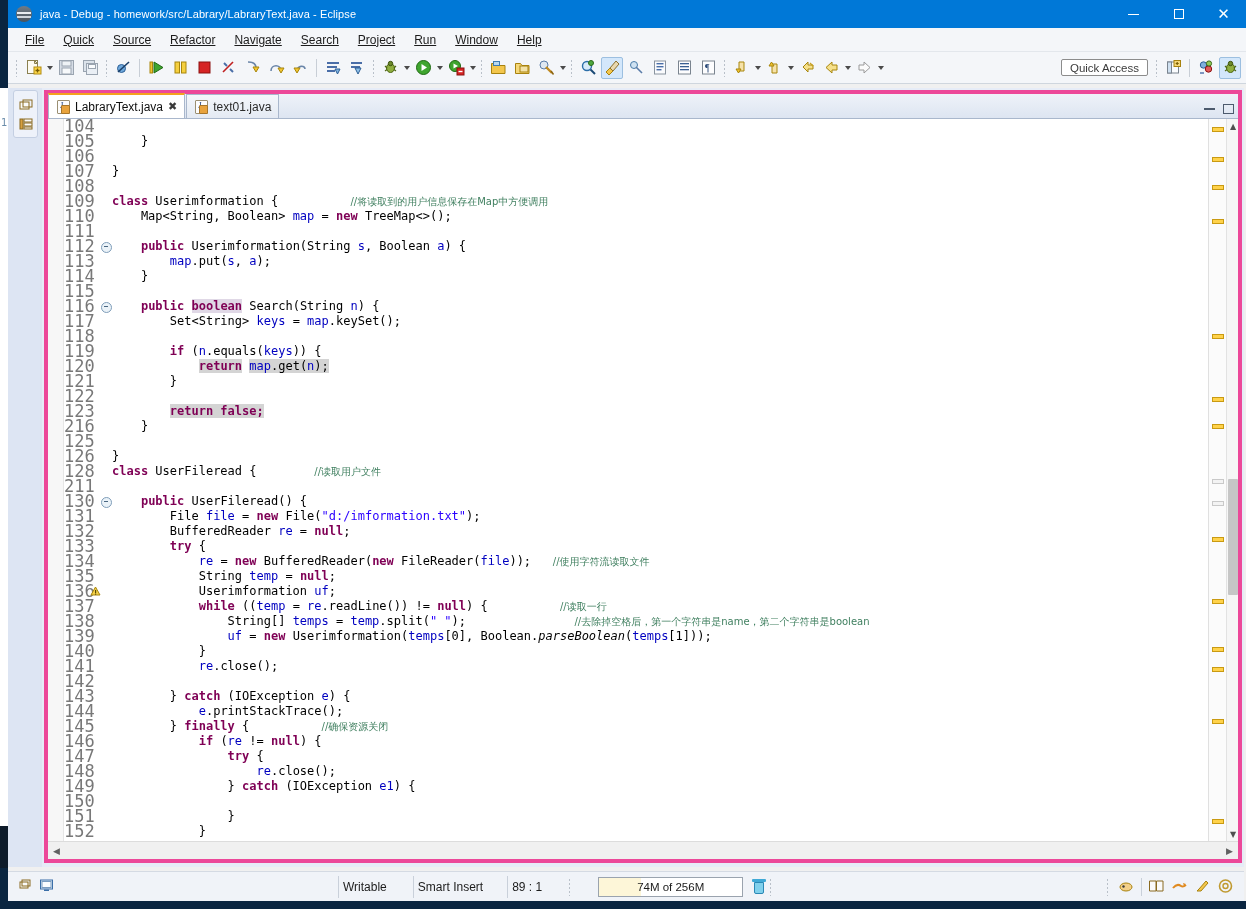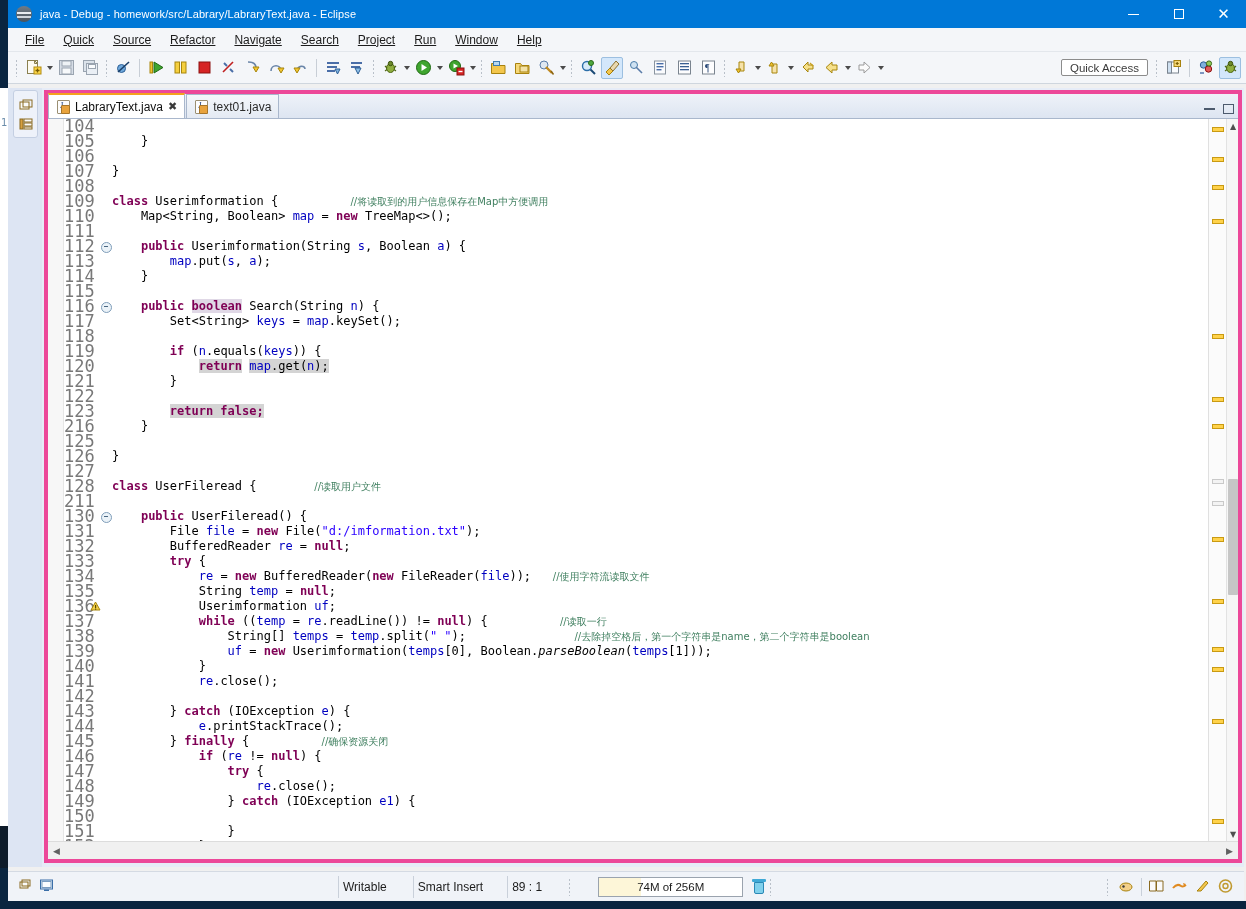--- a/index.html
+++ b/index.html
@@ -748,25 +748,20 @@
               </div>
               <div class="gutter-line">
                 <span class="lno">125</span>
                 <span class="fold"></span>
                 <span class="ltxt">&nbsp;</span>
               </div>
               <div class="gutter-line">
                 <span class="lno">126</span>
                 <span class="fold"></span>
                 <span class="ltxt">}</span>
-              </div>
-              <div class="gutter-line">
-                <span class="lno">127</span>
-                <span class="fold"></span>
-                <span class="ltxt">&nbsp;</span>
               </div>
               <div class="gutter-line">
                 <span class="lno">128</span>
                 <span class="fold"></span>
                 <span class="ltxt"><span class="kw">class</span> UserFileread {        <span class="cmt-cn">//读取用户文件</span></span>
               </div>
               <div class="gutter-line">
                 <span class="lno">211</span>
                 <span class="fold"></span>
                 <span class="ltxt">&nbsp;</span>

